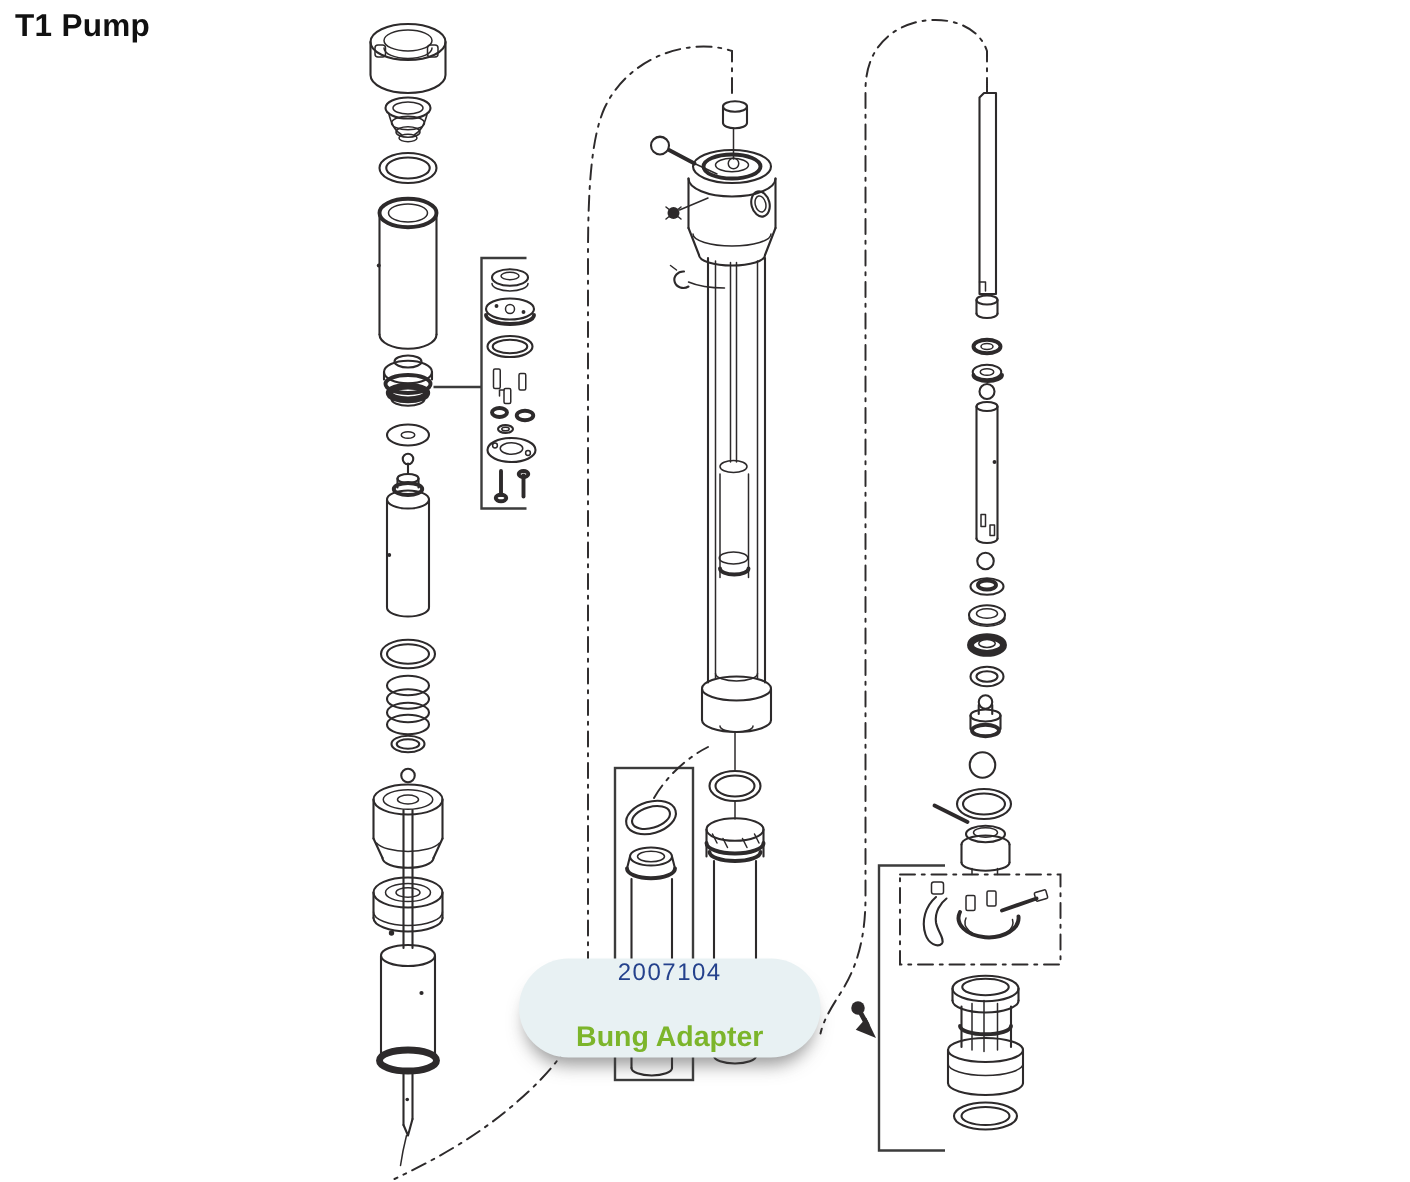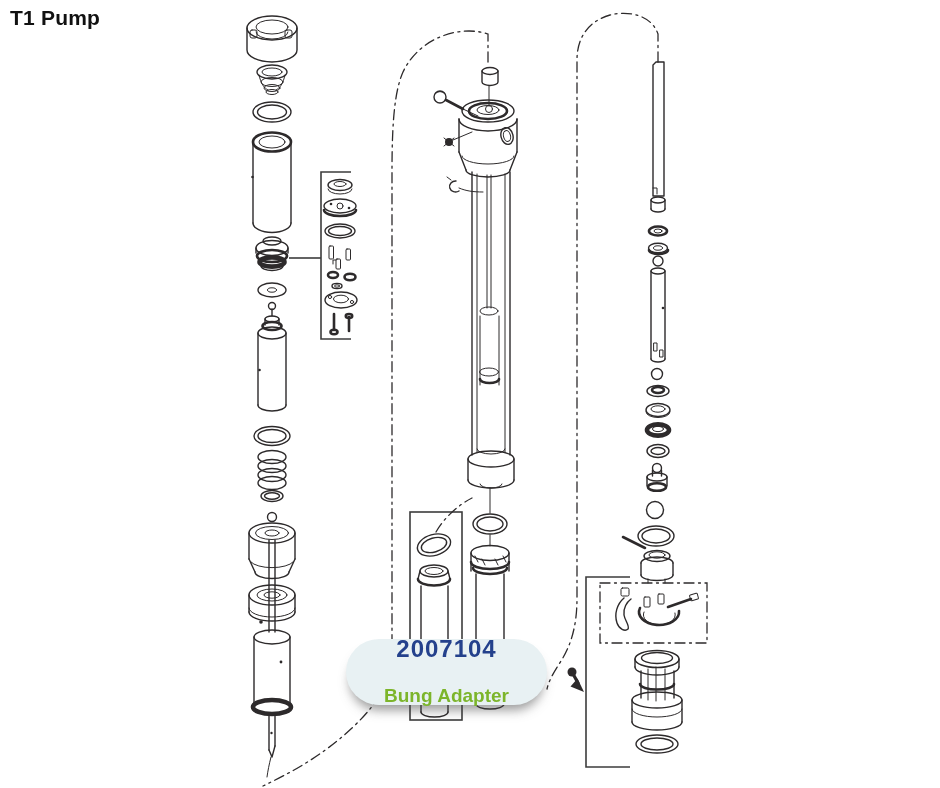--- a/index.html
+++ b/index.html
@@ -12,21 +12,21 @@
   .thin{stroke-width:1;}
   .thk{stroke-width:2.6;}
   .thk2{stroke-width:4.6;}
   .fillink{fill:#2d2a2b;stroke:none;}
   .dd{fill:none;stroke:#2d2a2b;stroke-width:1.3;stroke-dasharray:10 4.5 2 4.5;stroke-linecap:round;}
   .bx{fill:none;stroke:#3c3c3c;stroke-width:1.6;}
   .callout{position:absolute;left:346px;top:639px;width:201px;height:66px;border-radius:33px;
            background:#e8f1f3;display:flex;flex-direction:column;align-items:center;
            justify-content:center;gap:1px;cursor:pointer;
            box-shadow:0 9px 11px -4px rgba(70,70,70,.55);}
-  .callout .num{font-size:24px;font-weight:700;color:#24418c;letter-spacing:1px;line-height:1;}
+  .callout .num{font-size:16px;font-weight:400;color:#24418c;letter-spacing:1px;line-height:1;}
   .callout .nm{font-size:19px;font-weight:700;color:#7cb52b;line-height:1.1;}
 </style>
 </head>
 <body>
 
 <div class="stage">
 
   <div class="title">T1 Pump</div>
 
   <svg width="940" height="788" viewBox="0 0 940 788">

